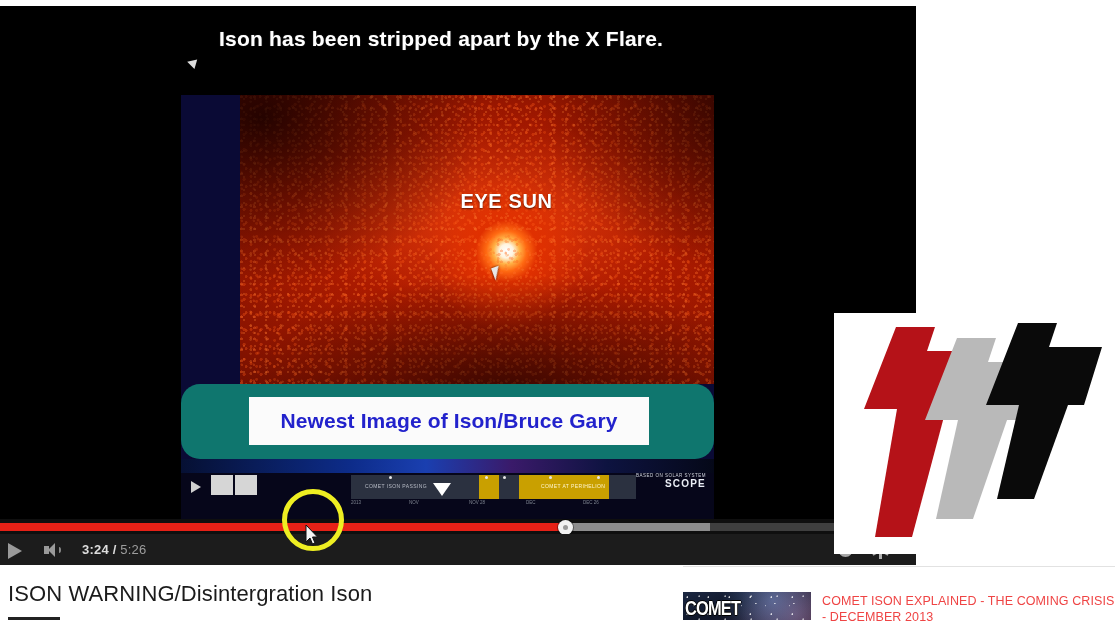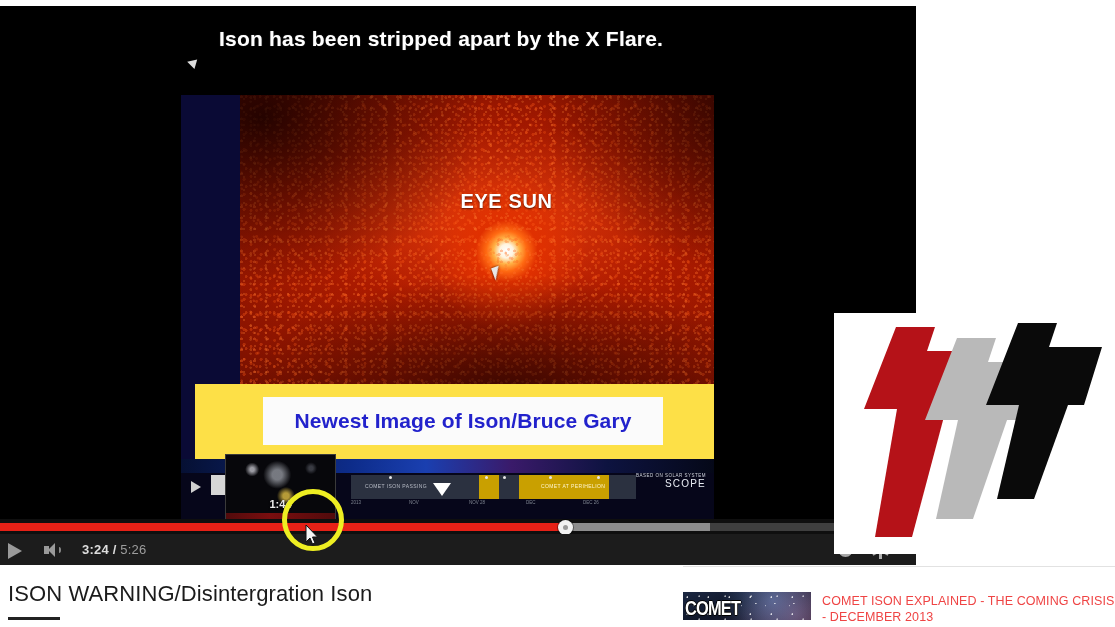--- a/index.html
+++ b/index.html
@@ -89,22 +89,23 @@
   .cursor-on-sun {
     position: absolute; left: 253px; top: 171px;
     width: 0; height: 0;
     border-left: 8px solid #e8e8e8;
     border-right: 4px solid transparent;
     border-bottom: 13px solid transparent;
     transform: rotate(-20deg);
     filter: drop-shadow(0 0 1px rgba(0,0,0,.8));
   }
   .slide-caption-wrap {
-    position: absolute; left: 14px; top: 378px; width: 533px; height: 75px;
-    background: #fde047;
+    position: absolute; left: 0; top: 378px; width: 533px; height: 75px;
+    background: #0f766e;
+    border-radius: 19px;
   }
   .slide-caption {
     position: absolute; left: 68px; top: 13px;
     width: 400px; height: 48px;
     background: #fbfbfb;
     display: flex; align-items: center; justify-content: center;
     color: #2222cc; font-weight: bold; font-size: 21px;
     letter-spacing: .1px;
   }
   
@@ -157,21 +158,21 @@
   .inner-axis {
     position: absolute; left: 170px; top: 41px; width: 285px; height: 8px;
     font-size: 4.5px; color: #7d838f;
   }
   .inner-axis span { position: absolute; top: 0; }
   .inner-scope {
     position: absolute; right: 8px; top: 14px; width: 70px; height: 26px;
     text-align: right; color: #cfd4de;
   }
   .inner-scope .sub { font-size: 4.5px; letter-spacing: .5px; display:block; }
-  .inner-scope .big { font-size: 10px; font-weight: normal; letter-spacing: 1.2px; display:block; color:#e9edf5; }
+  .inner-scope .big { font-size: 10px; font-weight: bold; letter-spacing: 1.2px; display:block; color:#e9edf5; }
 
   
   .preview-thumb {
     position: absolute; left: 225px; top: 448px; width: 111px; height: 68px;
     background: #000; border: 1px solid #3a3a3a;
     overflow: hidden;
   }
   .preview-thumb .pt-inner {
     position: absolute; inset: 0;
     background:
@@ -420,25 +421,20 @@
             <span style="left:232px">DEC 26</span>
           </div>
 
           <div class="inner-scope">
             <span class="sub">BASED ON SOLAR SYSTEM</span>
             <span class="big">SCOPE</span>
           </div>
         </div>
       </div>
 
-      <div class="preview-thumb">
-        <div class="pt-inner"></div>
-        <div class="preview-time">1:44</div>
-        <div class="preview-strip"></div>
-      </div>
     </div>
 
     <div class="progress-row">
       <div class="pb-track"></div>
       <div class="pb-loaded"></div>
       <div class="pb-played"></div>
       <div class="pb-handle"></div>
     </div>
 
     <div class="control-bar">

